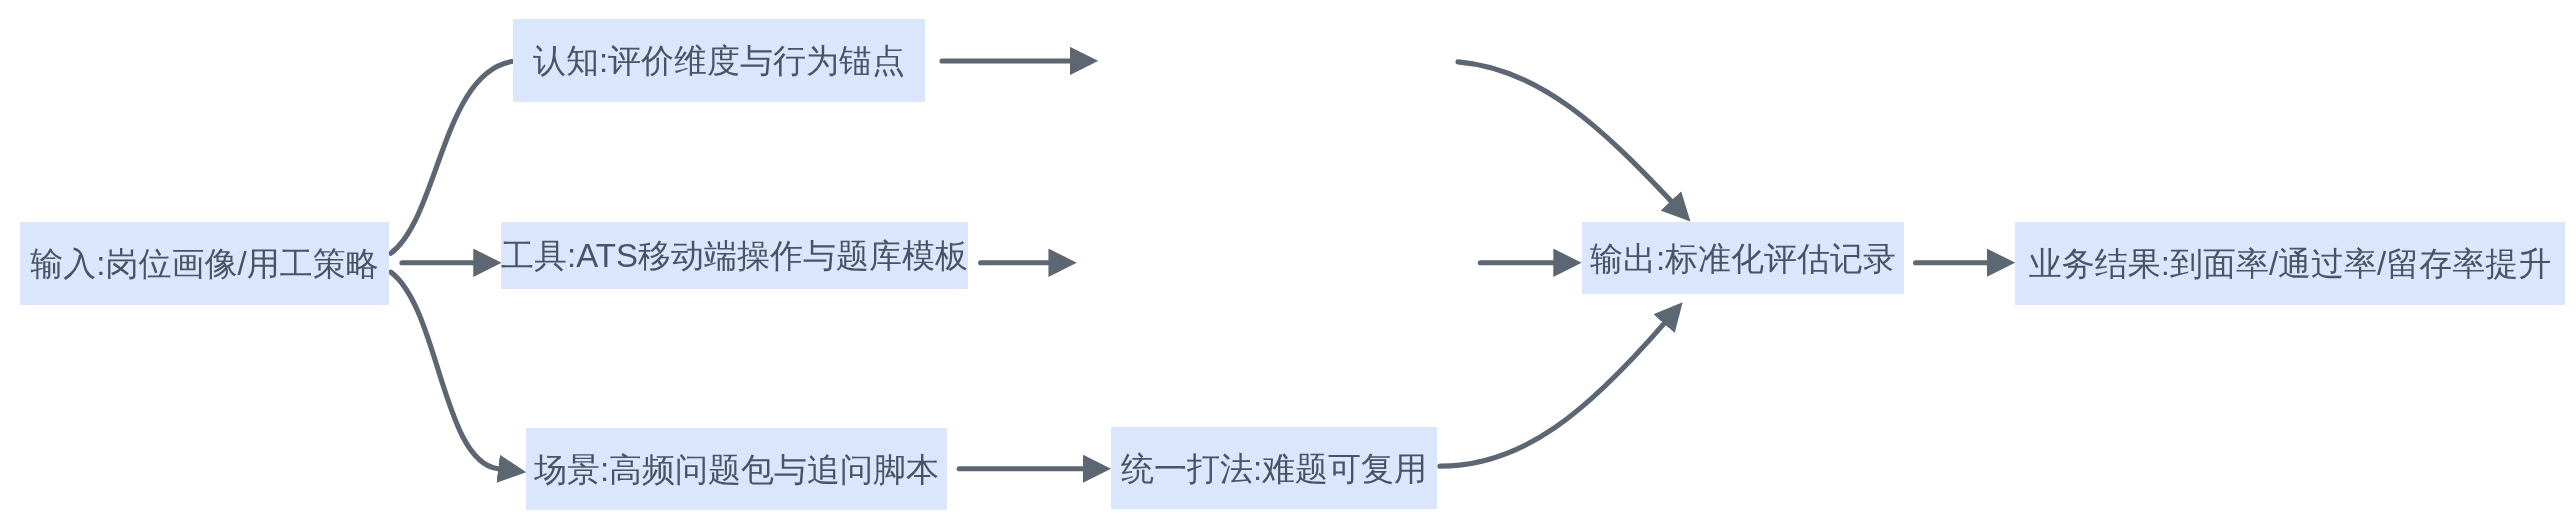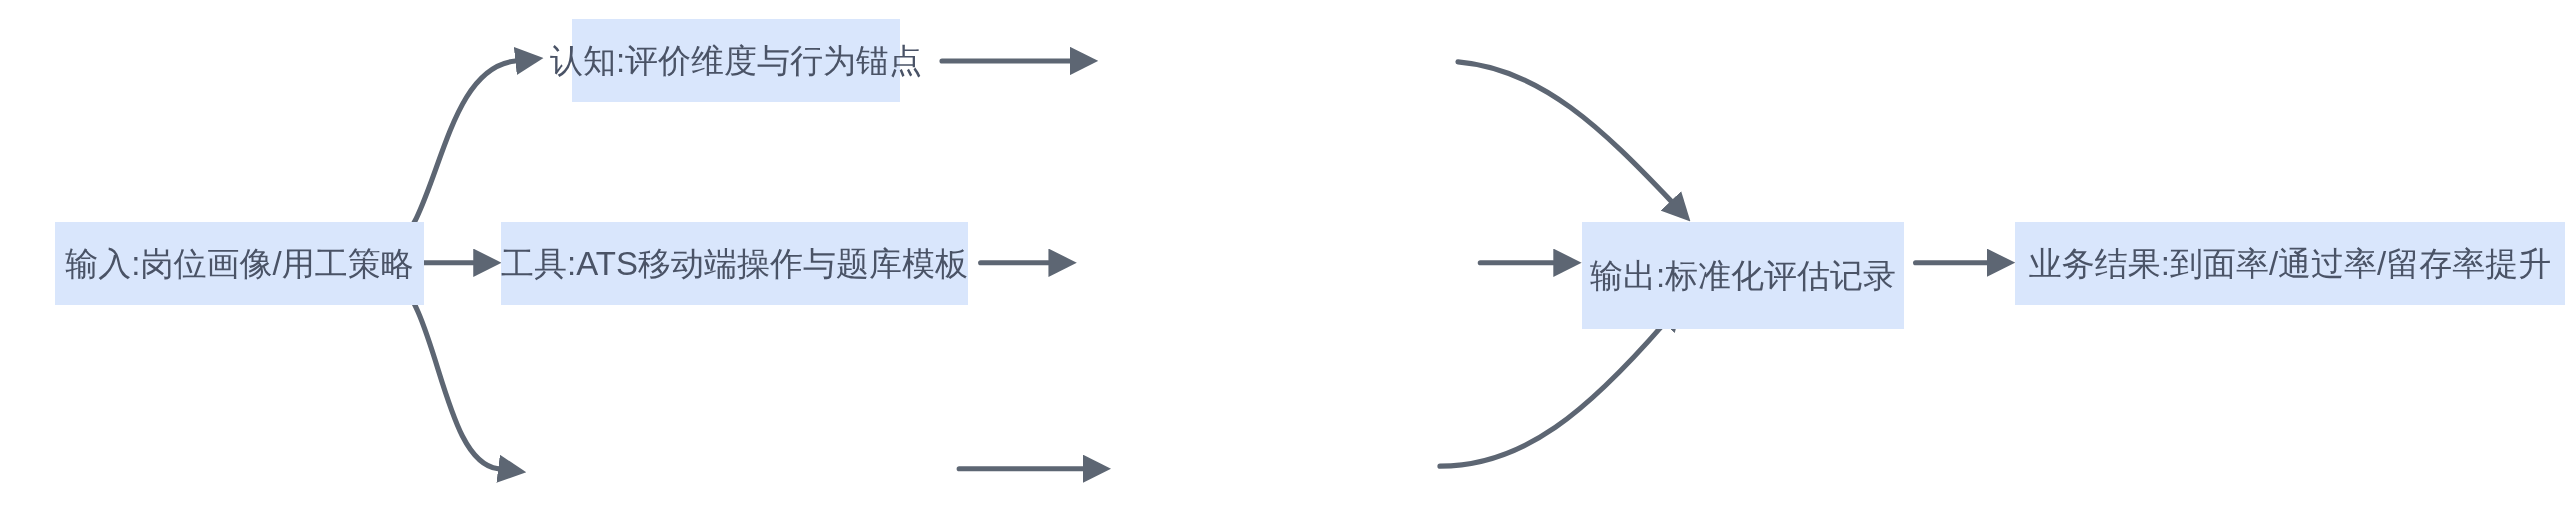--- a/index.html
+++ b/index.html
@@ -64,20 +64,22 @@
     <path class="edge" d="M 455 317 C 512 360 515 538 580 546" marker-end="url(#arrow)"></path>
     <path class="edge" d="M 1097 71 L 1246 71" marker-end="url(#arrow)"></path>
     <path class="edge" d="M 1142 306 L 1221 306" marker-end="url(#arrow)"></path>
     <path class="edge" d="M 1117 546 L 1261 546" marker-end="url(#arrow)"></path>
     <path class="edge" d="M 1698 72 C 1795 80 1868 152 1946 234" marker-end="url(#arrow)"></path>
     <path class="edge" d="M 1724 306 L 1809 306" marker-end="url(#arrow)"></path>
     <path class="edge" d="M 1677 543 C 1775 543 1850 478 1938 377" marker-end="url(#arrow)"></path>
     <path class="edge" d="M 2231 306 L 2314 306" marker-end="url(#arrow)"></path>
   </svg>
 
-  <div class="node" style="left:20px;   top:222px; width:369px; height:83px;margin-left:35px;">输入:岗位画像/用工策略</div>
-  <div class="node" style="left:572px;  top:19px;  width:328px; height:83px;">认知:评价维度与行为锚点</div>
-  <div class="node" style="left:501px;  top:222px; width:467px; height:83px;">工具:ATS移动端操作与题库模板</div>
-  <div class="node" style="left:1582px; top:222px; width:322px; height:107px;">输出:标准化评估记录</div>
+  <div class="node" style="left:20px;   top:222px; width:369px; height:83px;">输入:岗位画像/用工策略</div>
+  <div class="node" style="left:513px;  top:19px;  width:412px; height:83px;">认知:评价维度与行为锚点</div>
+  <div class="node" style="left:501px;  top:222px; width:467px; height:67px;">工具:ATS移动端操作与题库模板</div>
+  <div class="node" style="left:1582px; top:222px; width:322px; height:72px;">输出:标准化评估记录</div>
   <div class="node" style="left:2015px; top:222px; width:550px; height:83px;text-align:center;">业务结果:到面率/通过率/留存率提升</div>
+  <div class="node" style="left:526px;  top:428px; width:421px; height:82px;">场景:高频问题包与追问脚本</div>
+  <div class="node" style="left:1111px; top:427px; width:326px; height:82px;">统一打法:难题可复用</div>
 
 </div>
 
 
 </body></html>

